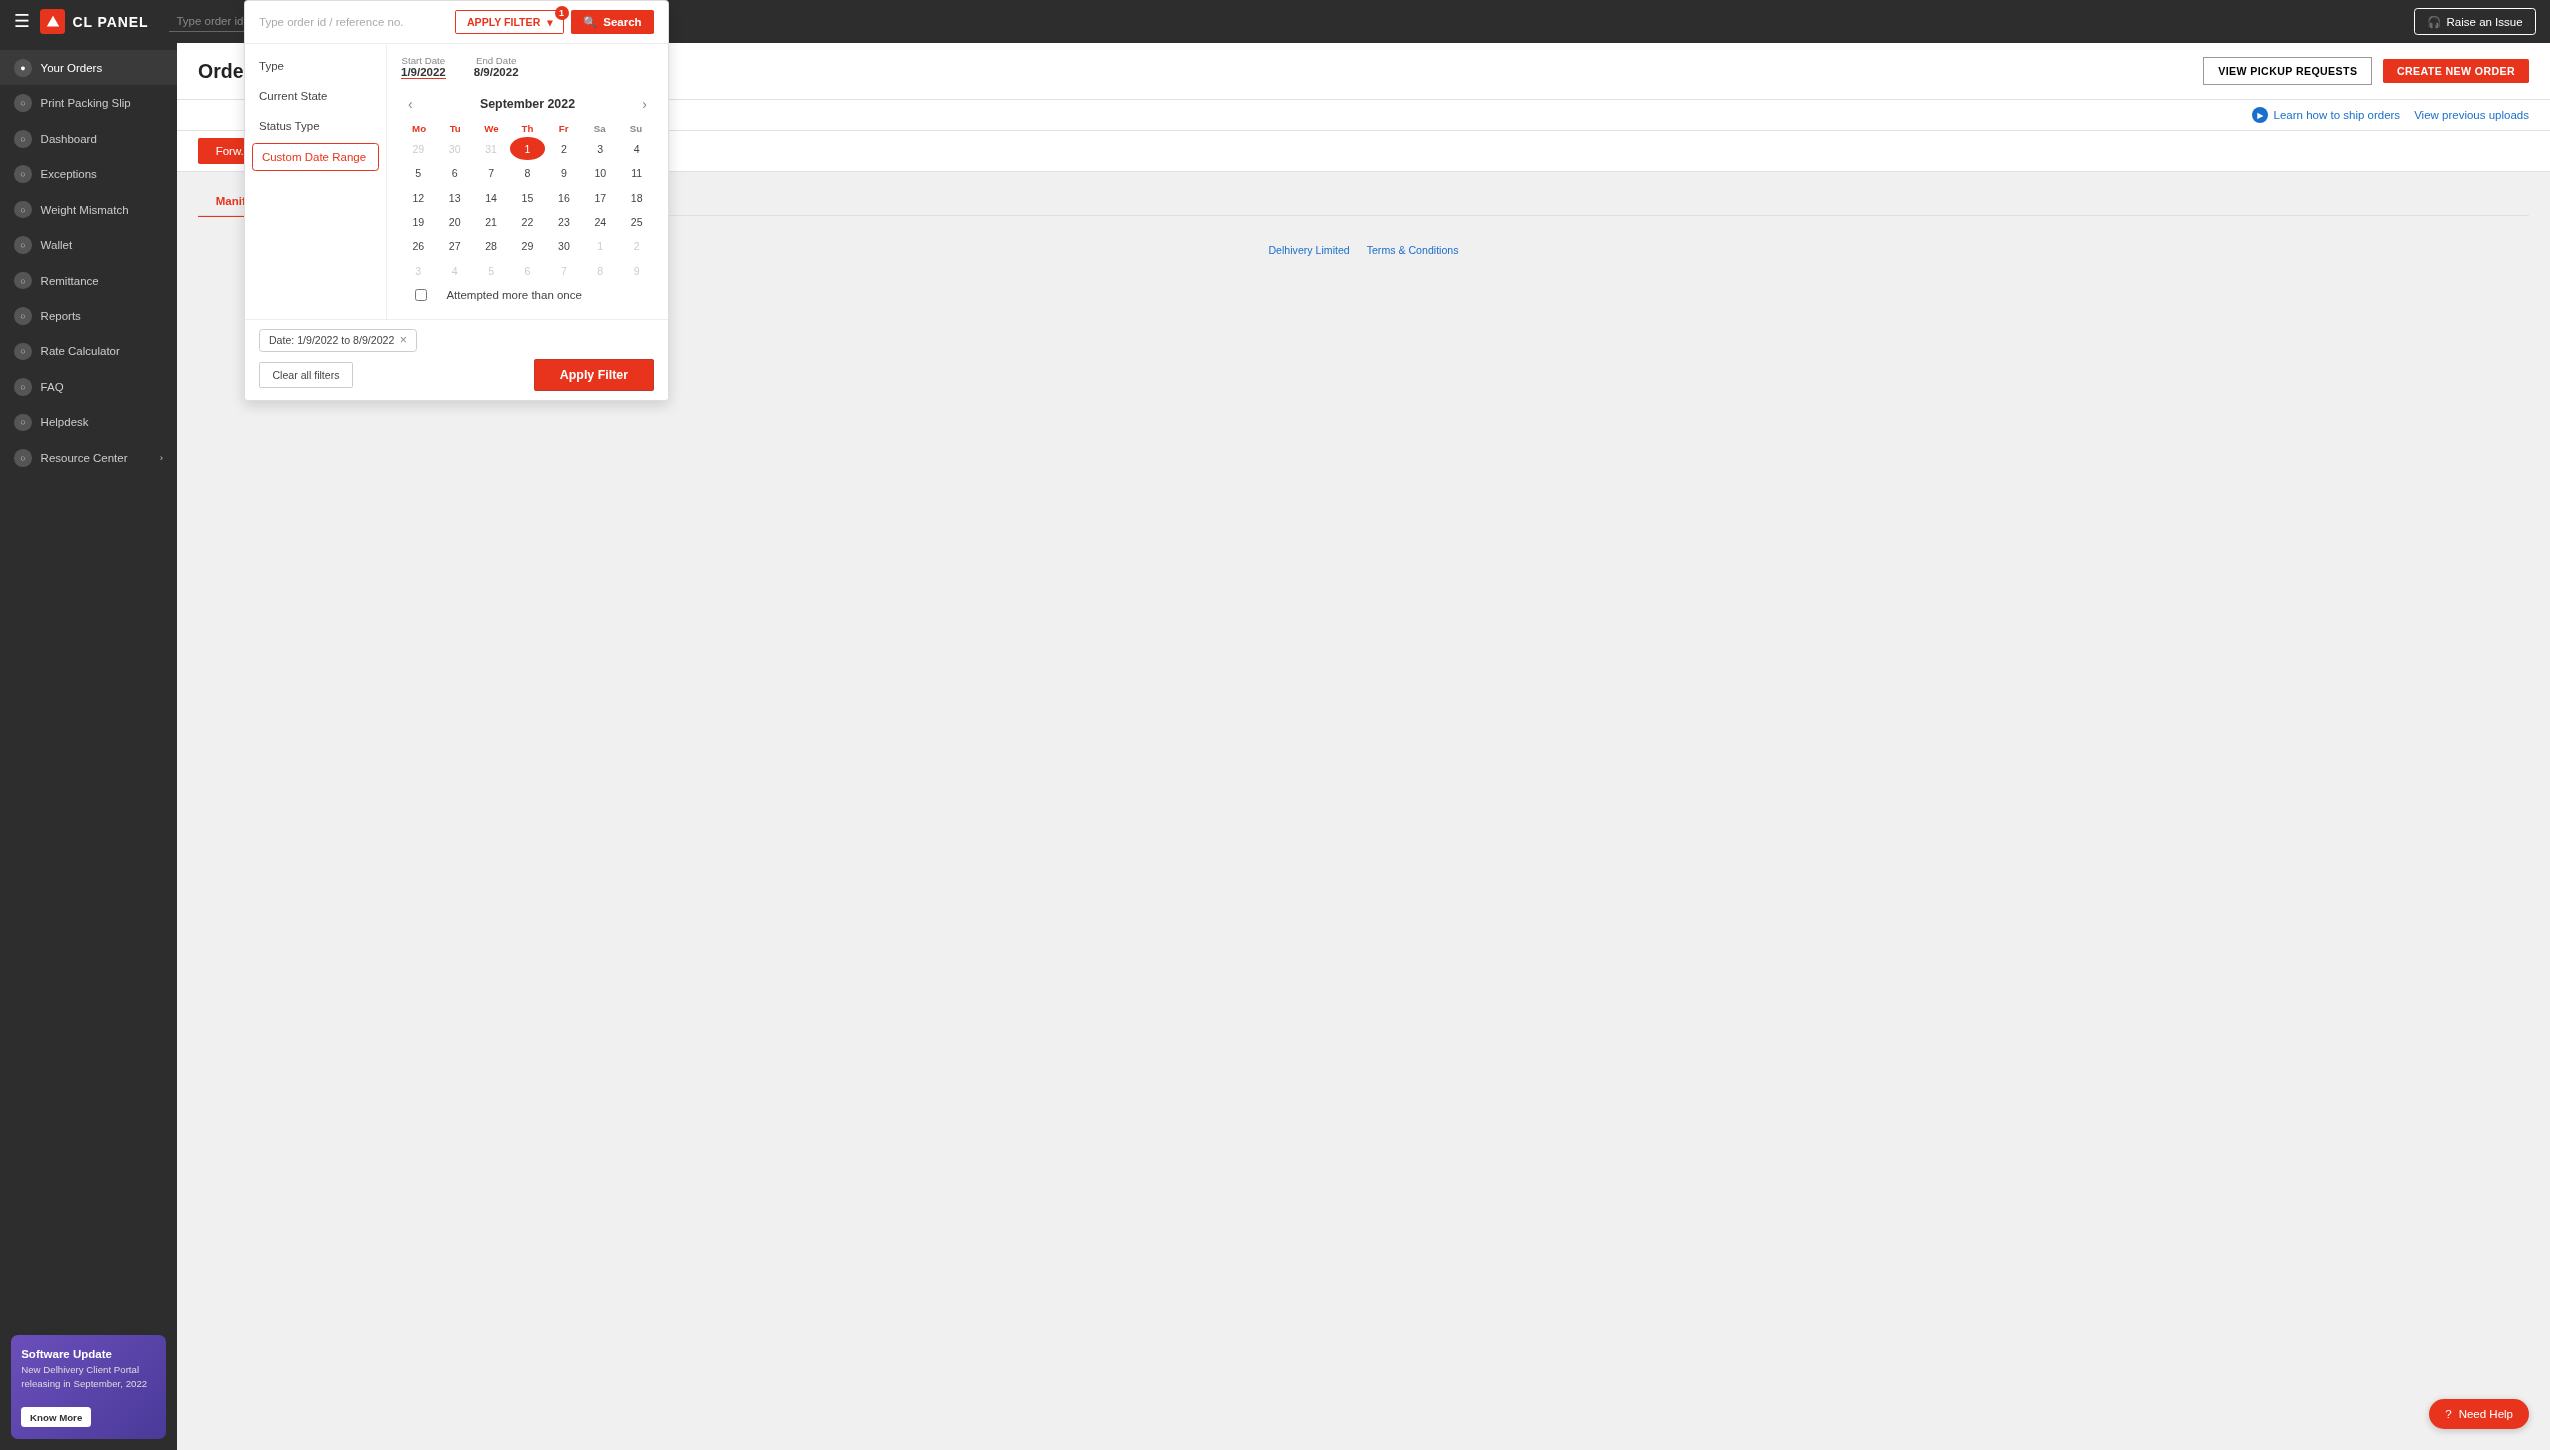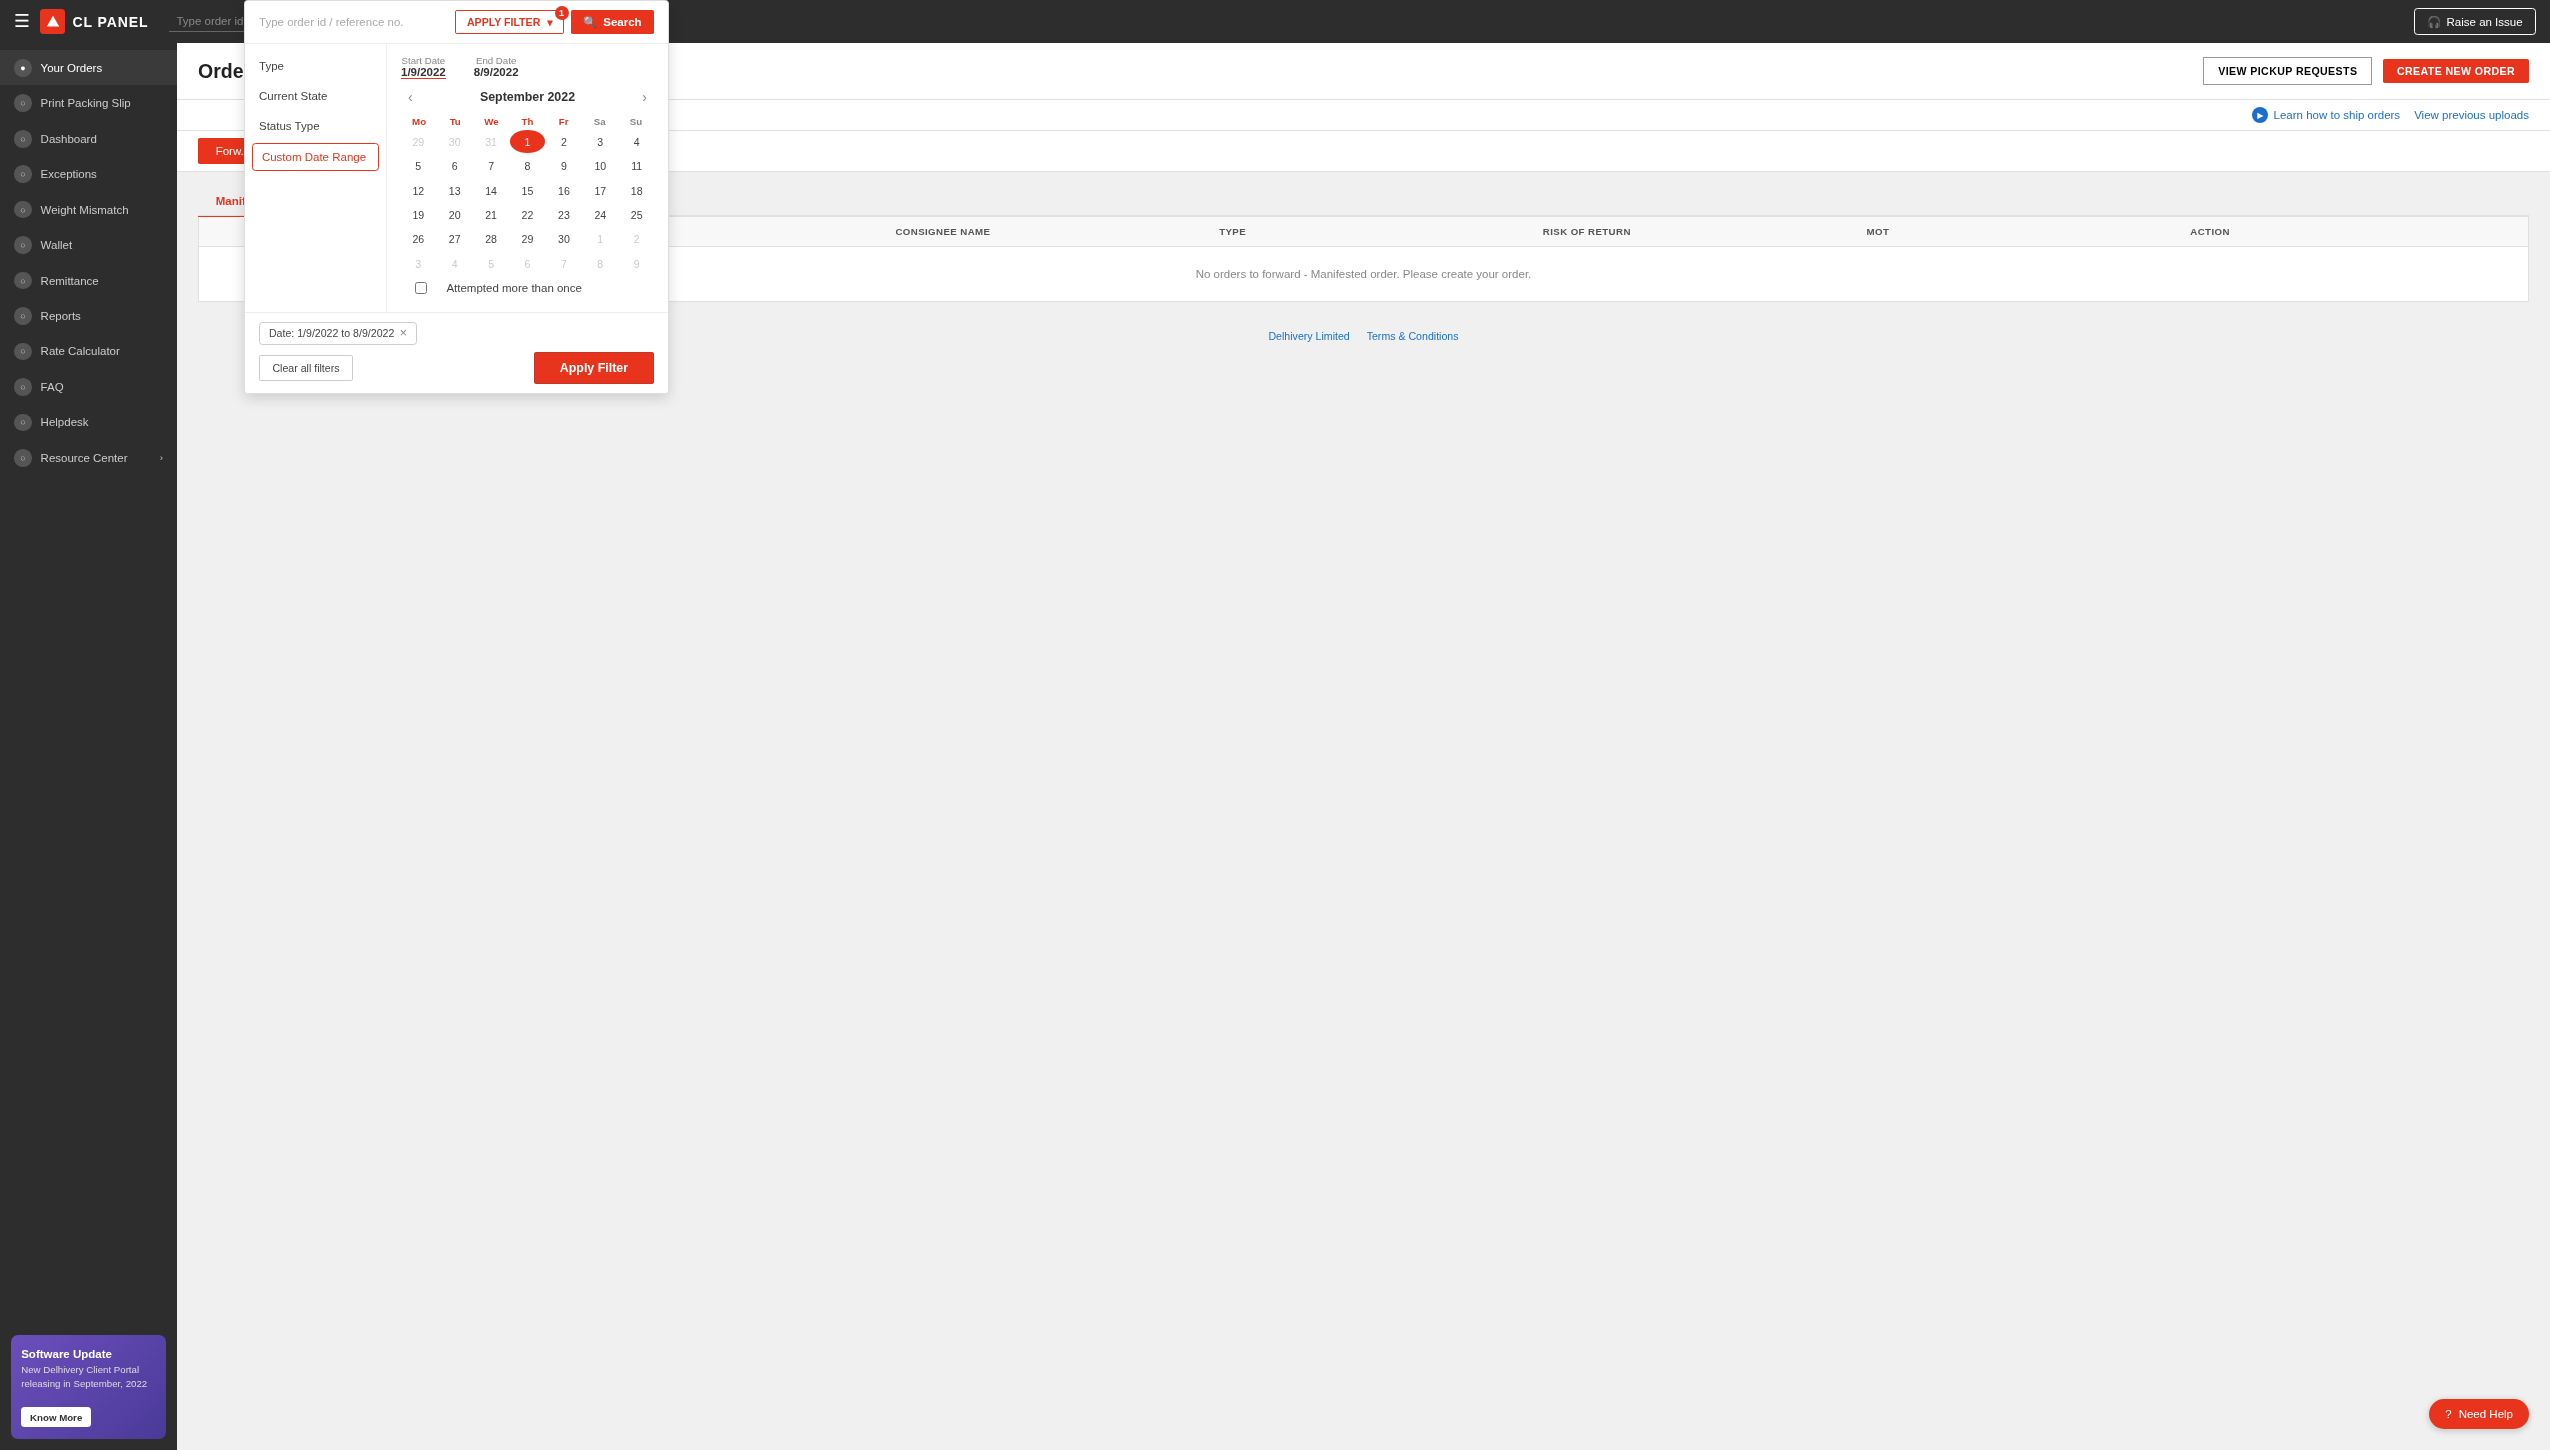--- a/index.html
+++ b/index.html
@@ -393,21 +393,21 @@
 
     .filter-right {
       flex: 1;
       padding: 10.6px 14px;
     }
 
     
     .date-tabs {
       display: flex;
       gap: 28px;
-      margin-bottom: 7px;
+      margin-bottom: 14px;
     }
     .date-tab {
       text-align: center;
       cursor: pointer;
     }
     .date-tab-label { font-size: 9.7px; color: #888; }
     .date-tab-value { font-size: 11.5px; font-weight: 600; color: #333; }
 
     
     .calendar { margin-top: 3.5px; }
@@ -623,32 +623,20 @@
     </div>
 
     <div class="tabs-area">
       <button class="forward-btn">Forw...</button>
     </div>
 
     <div class="table-area">
       <div class="table-tabs">
         <div class="table-tab active">Manifested</div>
         <div class="table-tab">Returned</div>
-      </div>
-      <div class="table-container">
-        <div class="table-header-row">
-          <span></span>
-          <span>WAYBILL</span>
-          <span>CONSIGNEE NAME</span>
-          <span>TYPE</span>
-          <span>RISK OF RETURN</span>
-          <span>MOT</span>
-          <span>ACTION</span>
-        </div>
-        <div class="table-empty">No orders to forward - Manifested order. Please create your order.</div>
       </div>
     </div>
 
     <div class="footer">
       <a>Delhivery Limited</a>
       <a>Terms &amp; Conditions</a>
     </div>
   </main>
 </div>
 

